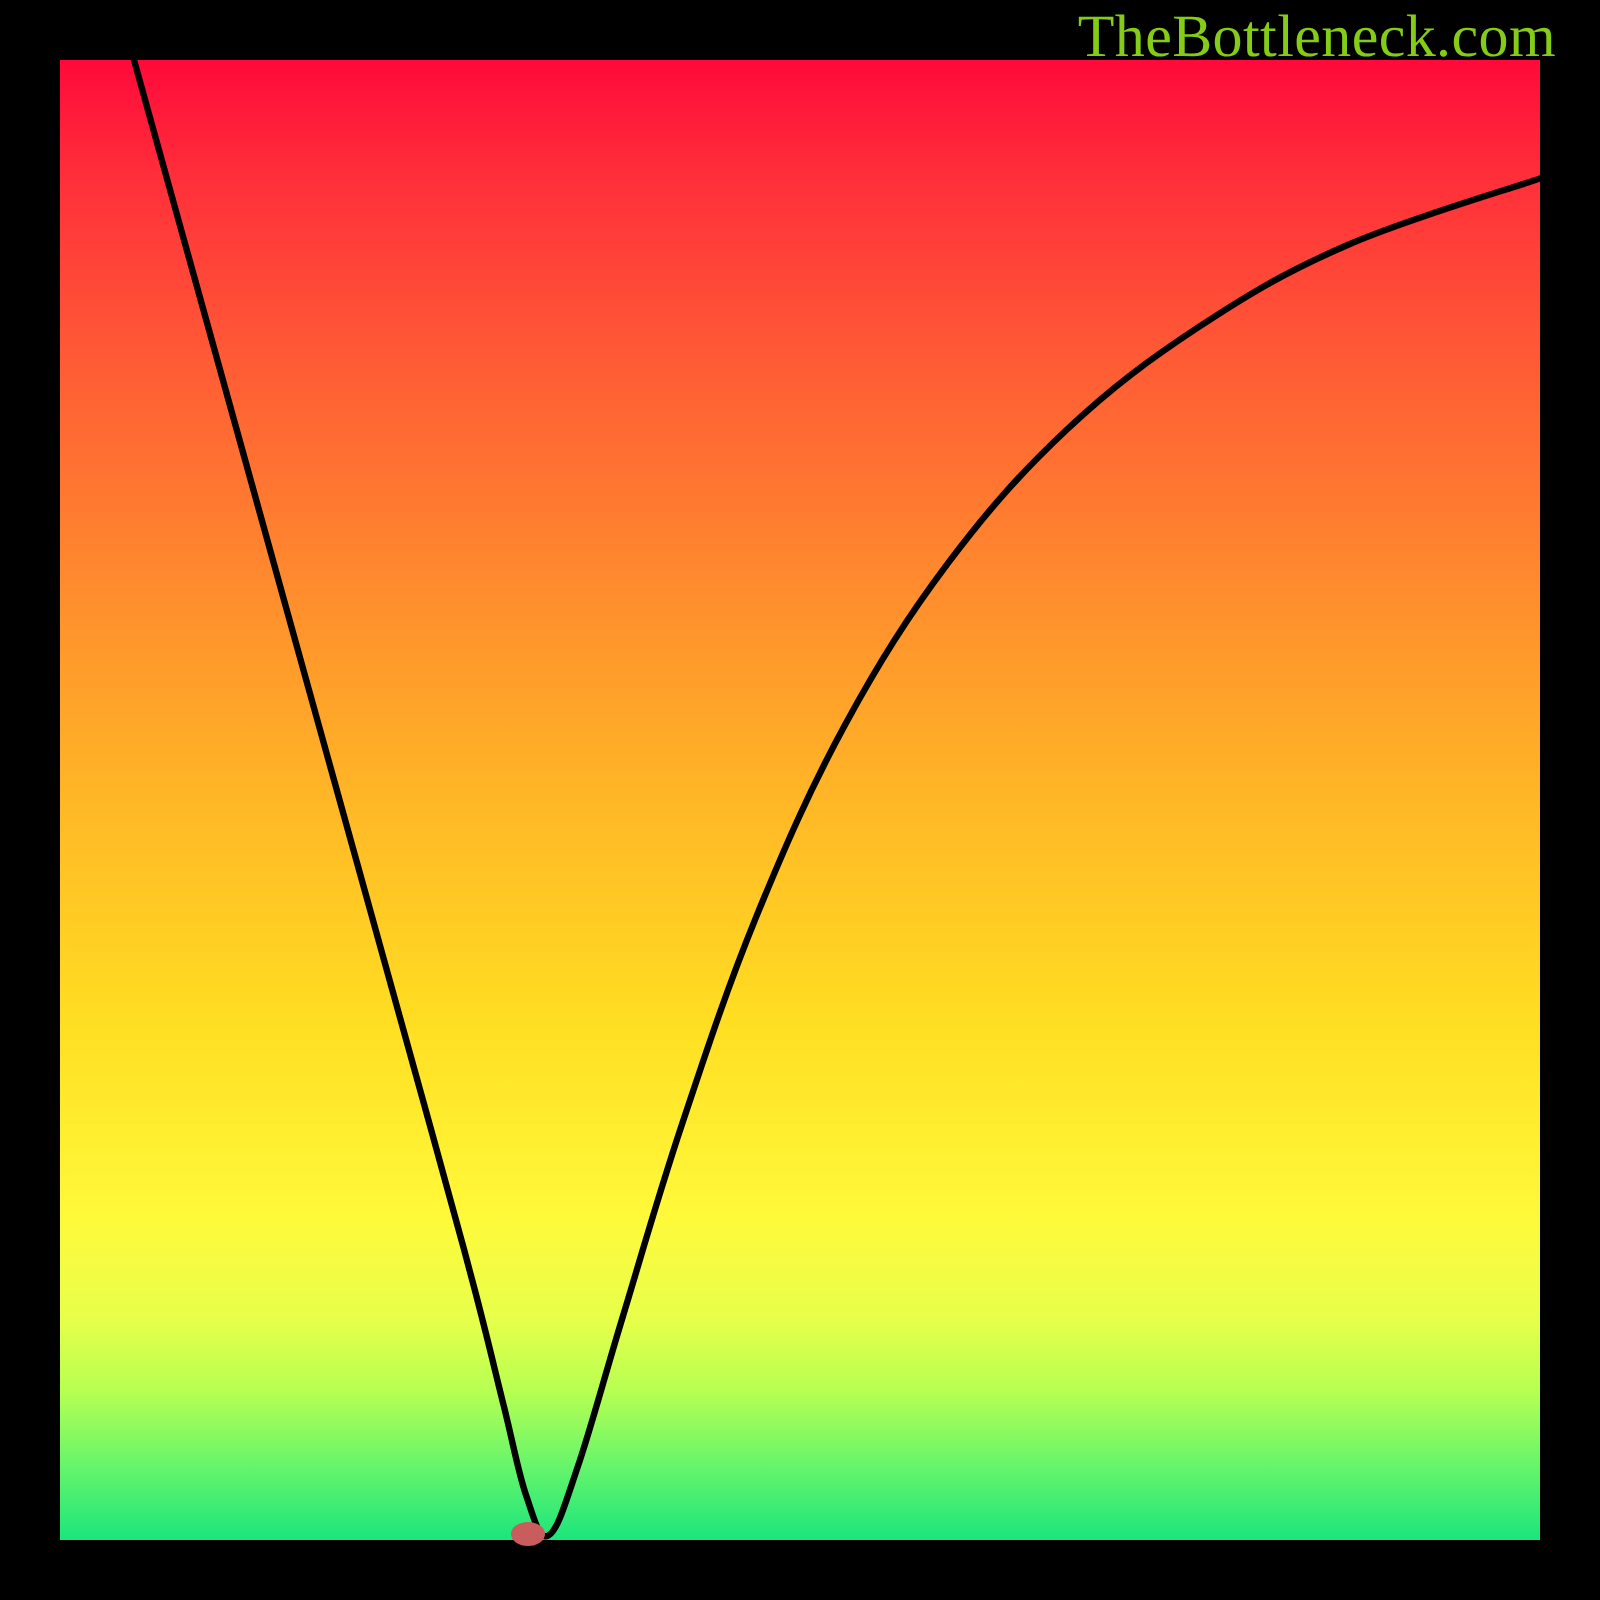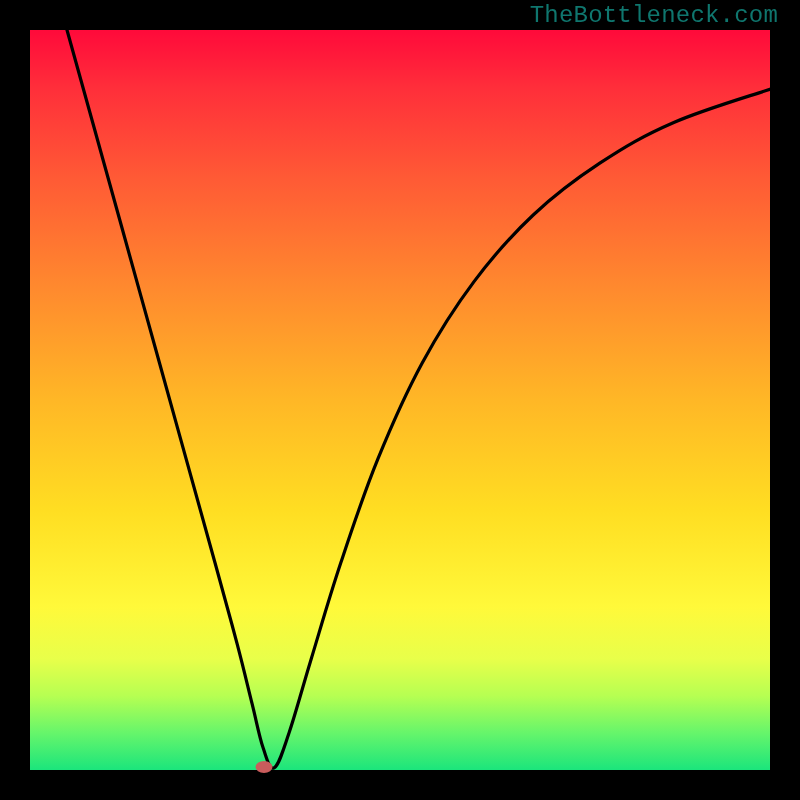--- a/index.html
+++ b/index.html
@@ -10,25 +10,25 @@
     position: absolute;
     top: 0; left: 0;
     width: 800px; height: 800px;
     background: #000;
   }
 
   .watermark {
     position: absolute;
     top: 2px;
     right: 22px;
-    color: #0f766e;
-    font-size: 24px;
+    color: #84cc16;
+    font-size: 30px;
     font-weight: 400;
     letter-spacing: 0.2px;
-    font-family: Liberation Mono, monospace;
+    font-family: Liberation Serif, serif;
   }
 
   .plot {
     position: absolute;
     top: 30px;
     left: 30px;
     width: 740px;
     height: 740px;
     background: linear-gradient(to bottom,
       #ff0a3a 0%,

